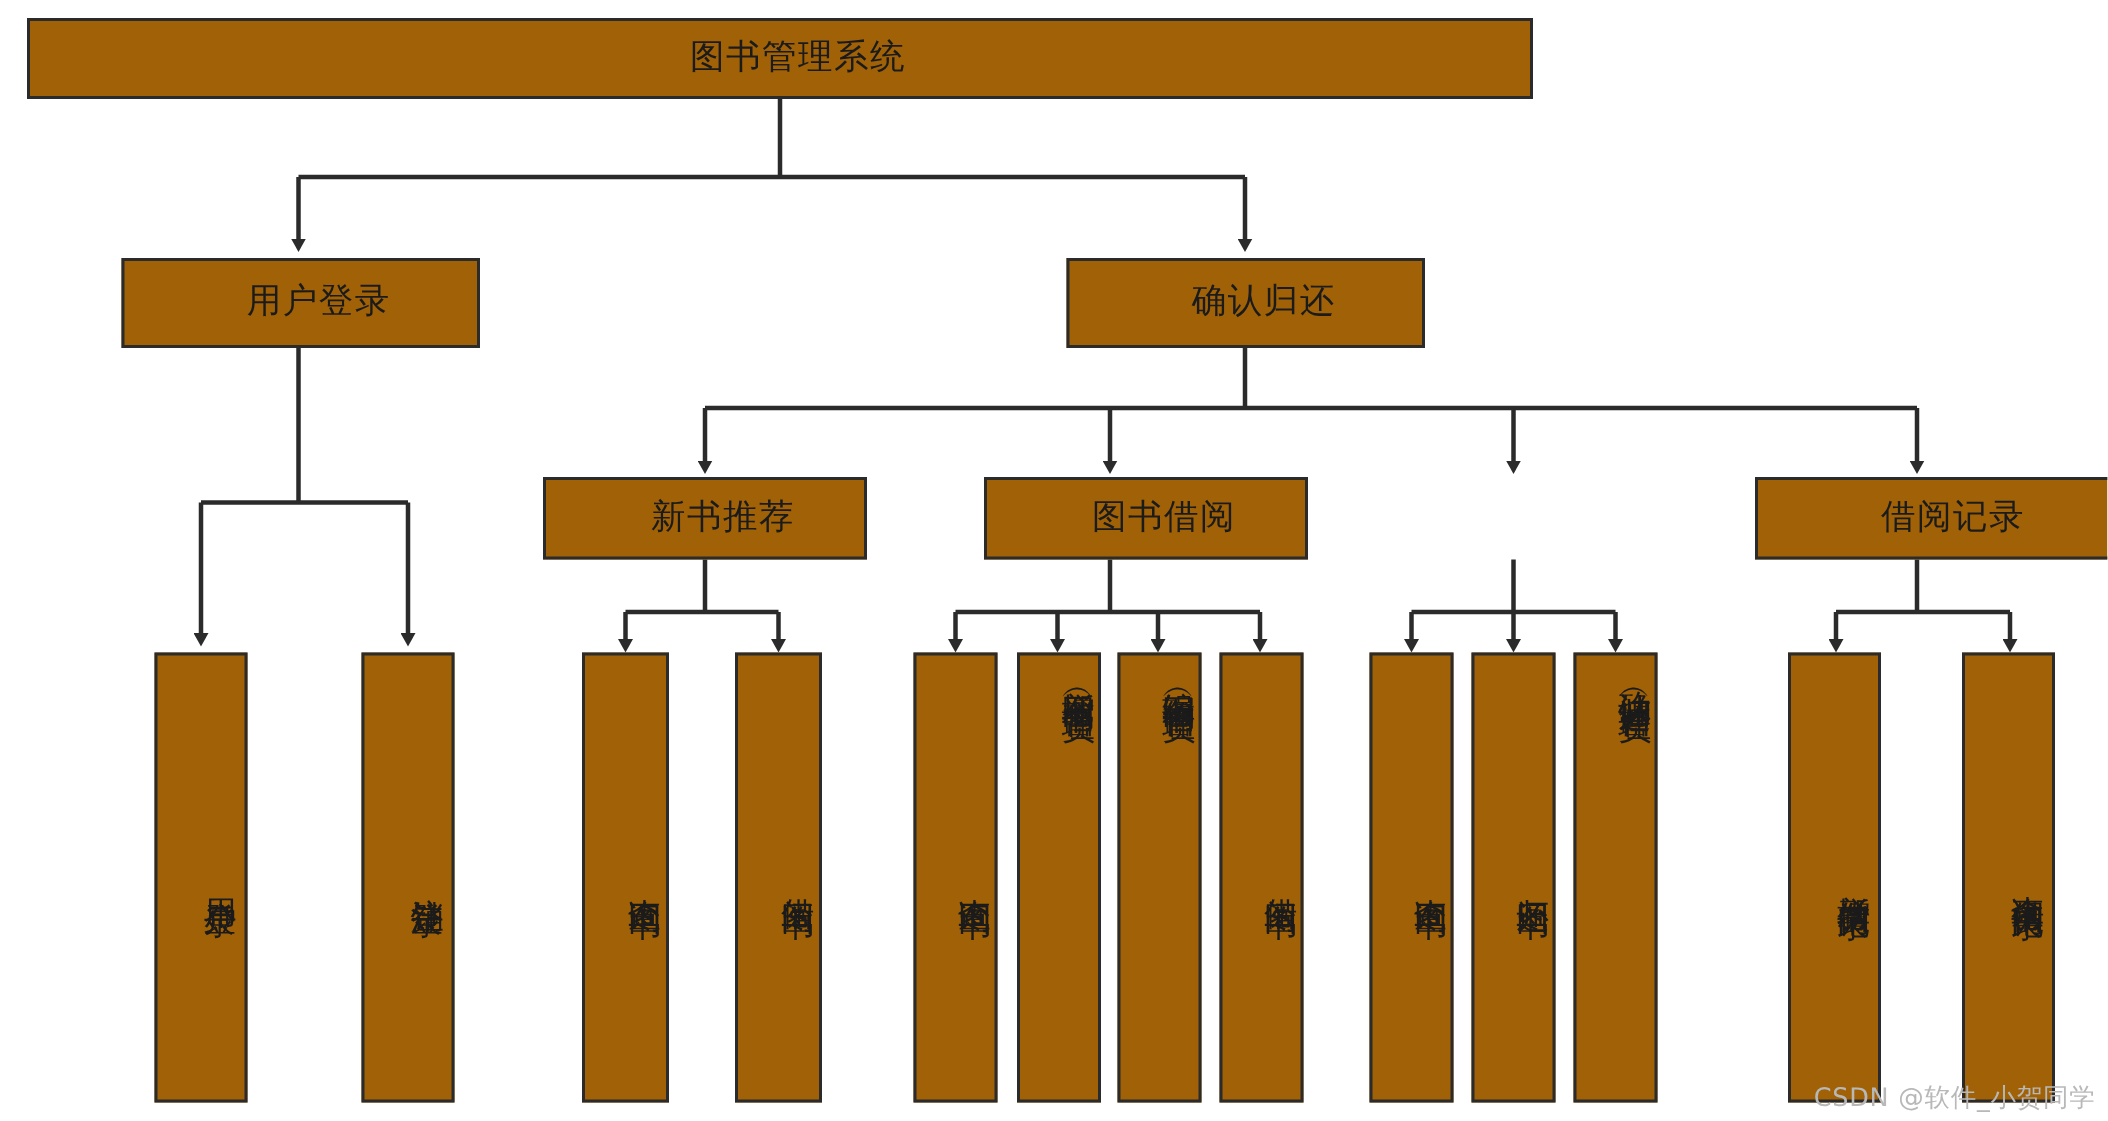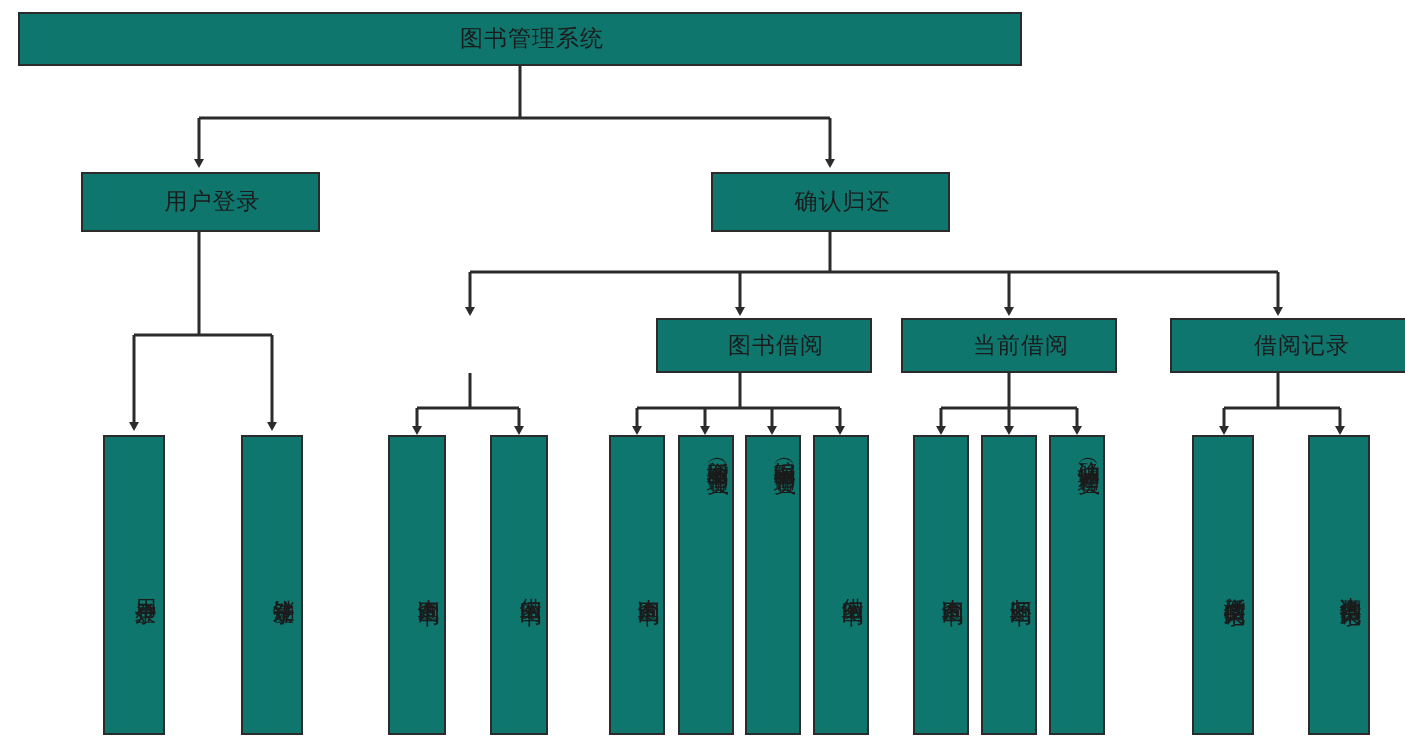--- a/index.html
+++ b/index.html
@@ -23,21 +23,21 @@
     left: 0;
     top: 0;
     width: 1405px;
     height: 747px;
     pointer-events: none;
   }
   .node {
     position: absolute;
     box-sizing: border-box;
     border: 2px solid #2b2b2b;
-    background: #0f766e;
+    background: #a16207;
     display: flex;
     align-items: center;
     justify-content: center;
     color: #1b1b1b;
     padding-left: 24px;
   }
   .node.horiz {
     font-size: 23px;
     letter-spacing: 1px;
     line-height: 1.2;
@@ -119,36 +119,37 @@
       <path d="M1224,408 L1224,427" marker-end="url(#arrow)"></path>
       <path d="M1340,408 L1340,427" marker-end="url(#arrow)"></path>
     </g>
   </svg>
 
   <div class="node horiz" style="left:18px; top:12px; width:1004px; height:54px;">图书管理系统</div>
 
   <div class="node horiz" style="left:81px; top:172px; width:239px; height:60px;">用户登录</div>
   <div class="node horiz" style="left:711px; top:172px; width:239px; height:60px;">确认归还</div>
 
+  <div class="node horiz" style="left:362px; top:318px; width:216px; height:55px;">新书推荐</div>
   <div class="node horiz" style="left:656px; top:318px; width:216px; height:55px;">图书借阅</div>
-  <div class="node horiz" style="left:901px; top:318px; width:216px; height:55px;">当前借阅</div>
   <div class="node horiz" style="left:1170px; top:318px; width:240px; height:55px;">借阅记录</div>
 
   <div class="node vert centerflow" style="left:103px; top:435px; width:62px; height:300px;">用户登录</div>
   <div class="node vert centerflow" style="left:241px; top:435px; width:62px; height:300px;">注销登录</div>
 
   <div class="node vert centerflow" style="left:388px; top:435px; width:58px; height:300px;">查询图书</div>
   <div class="node vert centerflow" style="left:490px; top:435px; width:58px; height:300px;">借阅图书</div>
 
   <div class="node vert centerflow" style="left:609px; top:435px; width:56px; height:300px;">查询图书</div>
   <div class="node vert" style="left:678px; top:435px; width:56px; height:300px;">新增图书（管理员）</div>
   <div class="node vert" style="left:745px; top:435px; width:56px; height:300px;">编辑图书（管理员）</div>
   <div class="node vert centerflow" style="left:813px; top:435px; width:56px; height:300px;">借阅图书</div>
 
   <div class="node vert centerflow" style="left:913px; top:435px; width:56px; height:300px;">查询图书</div>
   <div class="node vert centerflow" style="left:981px; top:435px; width:56px; height:300px;">归还图书</div>
   <div class="node vert" style="left:1049px; top:435px; width:56px; height:300px;">确认归还（管理员）</div>
 
   <div class="node vert centerflow" style="left:1192px; top:435px; width:62px; height:300px;">新增借阅记录</div>
   <div class="node vert centerflow" style="left:1308px; top:435px; width:62px; height:300px;">查询借阅记录</div>
 
+  <div class="watermark">CSDN @软件_小贺同学</div>
 
 </div>
 
 </body></html>

